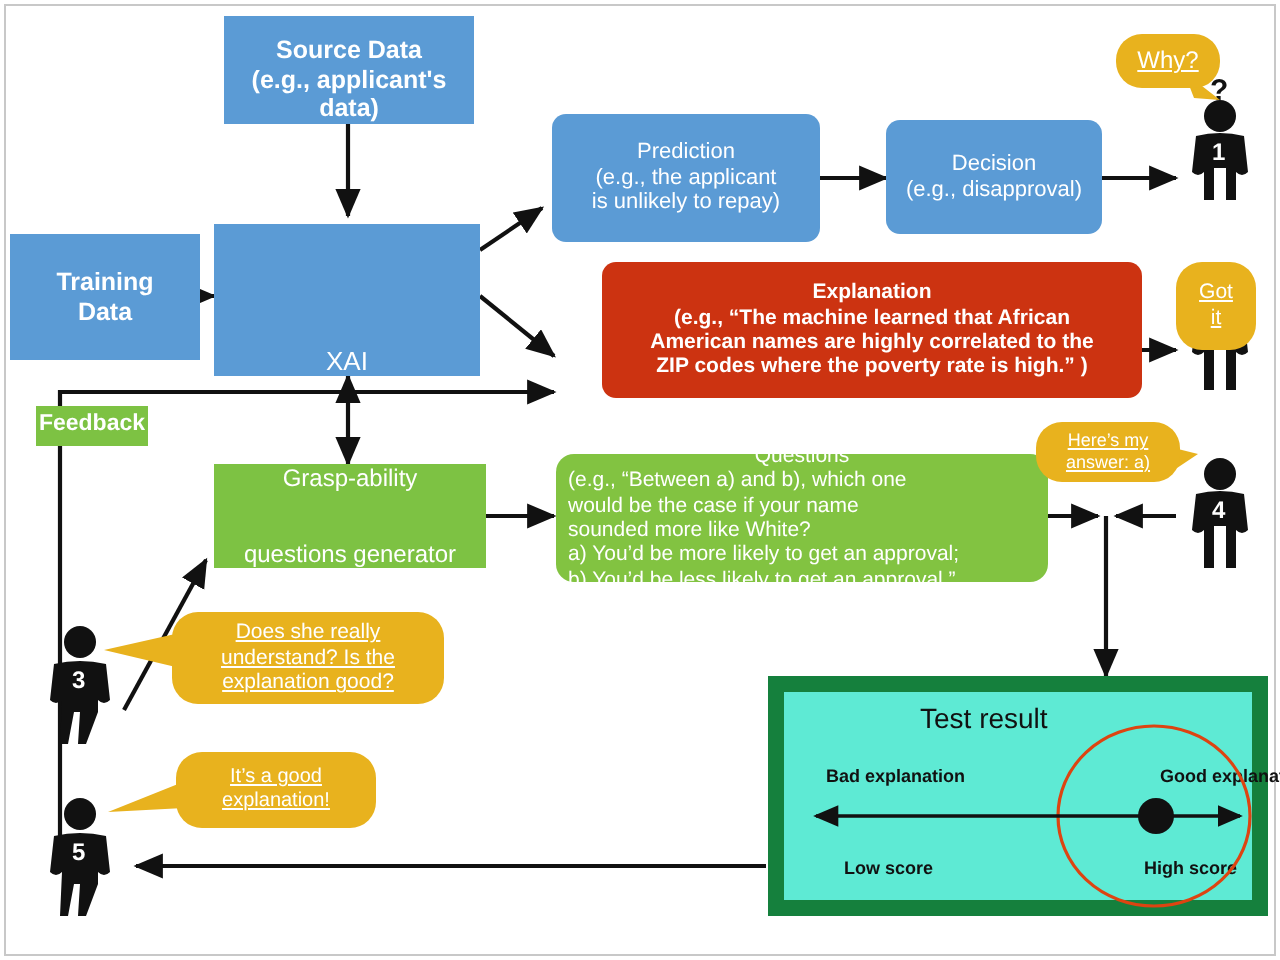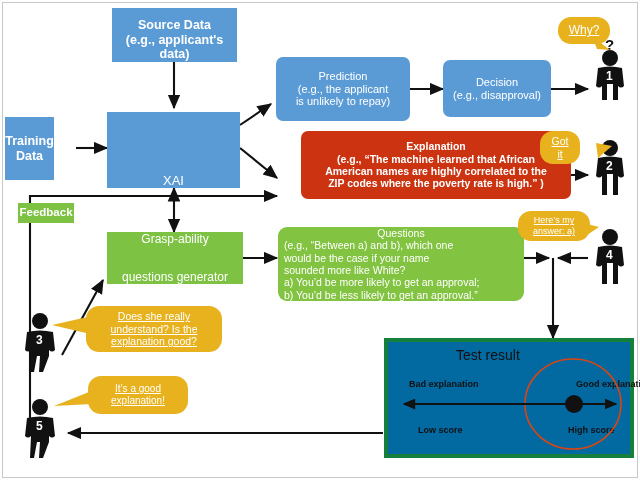--- a/index.html
+++ b/index.html
@@ -53,22 +53,22 @@
     text-align: center;
     line-height: 1.2;
     z-index: 20;
   }
   .bubble .ln { display: block; white-space: pre; text-decoration: underline; }
 
   .person { position: absolute; z-index: 15; }
 
   .testbox {
     position: absolute;
-    background: #0369a1;
-    border: 4px solid #15803d;
+    background: #5eead4;
+    border: 8px solid #15803d;
     box-sizing: border-box;
     z-index: 6;
   }
   .tlabel {
     position: absolute;
     color: #111111;
     white-space: pre;
     font-weight: bold;
   }
   .frame {
@@ -134,21 +134,21 @@
       <path d="M30,433 L30,196 L277,196" marker-end="url(#ah)"></path>
     </g>
   </svg>
 
   <div class="node blue" style="left:112px;top:8px;width:125px;height:54px;font-size:12.5px;font-weight:bold;justify-content:flex-end;">
     <span class="ln">Source Data</span>
     <span class="ln">(e.g., applicant's</span>
     <span class="ln">data)</span>
   </div>
 
-  <div class="node blue" style="left:5px;top:117px;width:49px;height:63px;font-size:12.5px;font-weight:bold;">
+  <div class="node blue" style="left:5px;top:117px;width:95px;height:63px;font-size:12.5px;font-weight:bold;">
     <span class="ln">Training</span>
     <span class="ln">Data</span>
   </div>
 
   <div class="node blue" style="left:107px;top:112px;width:133px;height:76px;font-size:13px;justify-content:flex-end;">
     <span class="ln">XAI</span>
   </div>
 
   <div class="node blue-round" style="left:276px;top:57px;width:134px;height:64px;font-size:11px;">
     <span class="ln">Prediction</span>
@@ -170,37 +170,37 @@
 
   <div class="node green" style="left:18px;top:203px;width:56px;height:20px;font-size:11.5px;font-weight:bold;">
     <span class="ln">Feedback</span>
   </div>
 
   <div class="node green" style="left:107px;top:232px;width:136px;height:52px;font-size:12px;gap:24px;">
     <span class="ln">Grasp-ability</span>
     <span class="ln">questions generator</span>
   </div>
 
-  <div class="node green-round" style="left:278px;top:227px;width:246px;height:74px;font-size:10.5px;align-items:flex-start;padding-left:6px;">
+  <div class="node green-round" style="left:278px;top:227px;width:246px;height:64px;font-size:10.5px;align-items:flex-start;padding-left:6px;">
     <span class="ln" style="width:234px;text-align:center;">Questions</span>
     <span class="ln">(e.g., “Between a) and b), which one</span>
     <span class="ln">would be the case if your name</span>
     <span class="ln">sounded more like White?</span>
     <span class="ln">a) You’d be more likely to get an approval;</span>
     <span class="ln">b) You’d be less likely to get an approval.”</span>
   </div>
 
   <div class="bubble" style="left:558px;top:17px;width:52px;height:27px;font-size:12px;">
     <span class="ln">Why?</span>
   </div>
   <svg style="position:absolute;left:592px;top:36px;width:20px;height:18px;z-index:19;" viewBox="0 0 20 18">
     <path d="M0,0 L18,14 L5,13 Z" fill="#e8b21e"></path>
   </svg>
 
-  <div class="bubble" style="left:540px;top:131px;width:40px;height:33px;font-size:10.5px;">
+  <div class="bubble" style="left:588px;top:131px;width:40px;height:44px;font-size:10.5px;">
     <span class="ln">Got</span>
     <span class="ln">it</span>
   </div>
   <svg style="position:absolute;left:596px;top:142px;width:18px;height:20px;z-index:19;" viewBox="0 0 18 20">
     <path d="M0,1 L16,4 L2,16 Z" fill="#e8b21e"></path>
   </svg>
 
   <div class="bubble" style="left:518px;top:211px;width:72px;height:30px;font-size:9px;">
     <span class="ln">Here’s my</span>
     <span class="ln">answer: a)</span>

